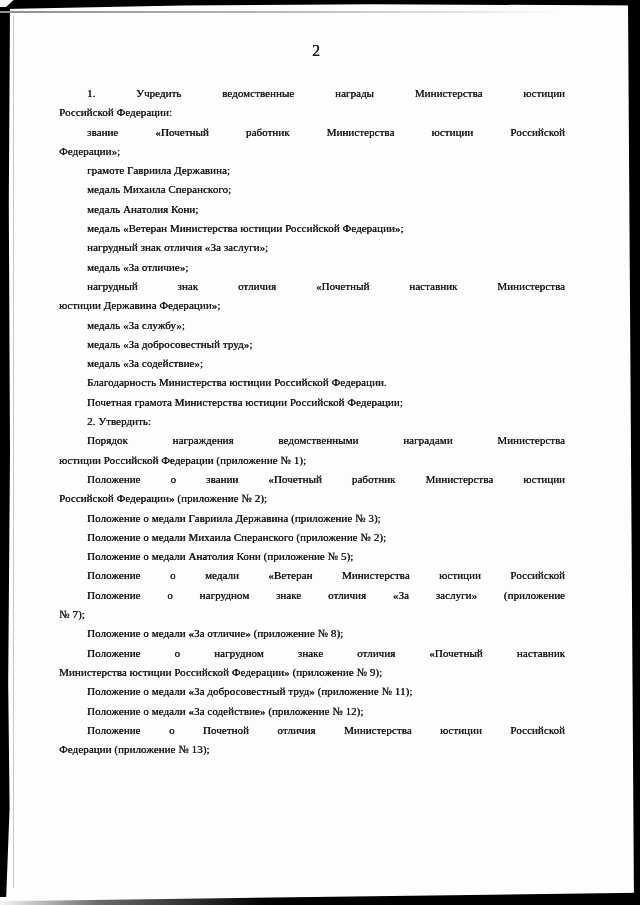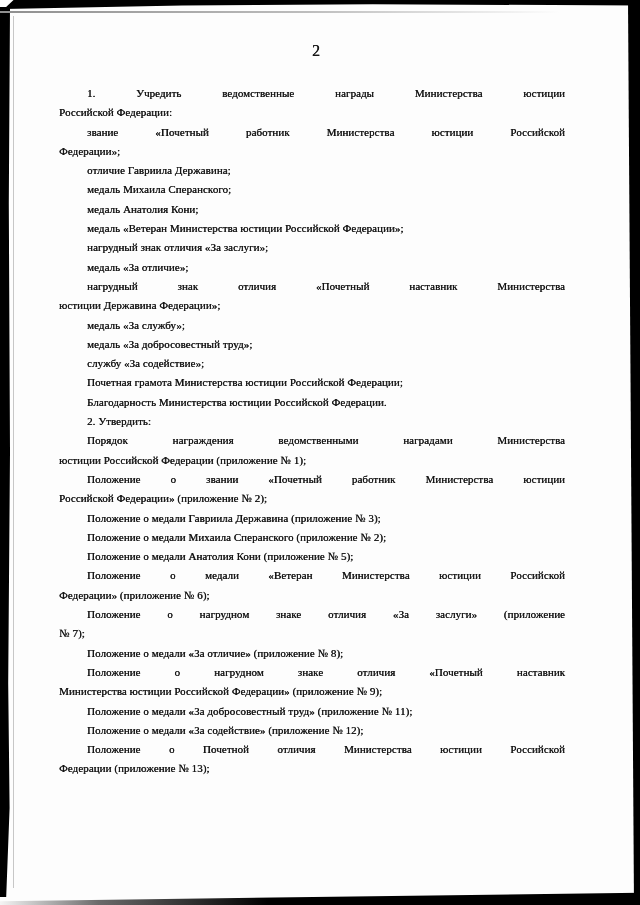--- a/index.html
+++ b/index.html
@@ -82,65 +82,64 @@
   <div class="text-block">
 
       <div class="line indent stretch">1. Учредить ведомственные награды Министерства юстиции</div>
 
       <div class="line">Российской Федерации:</div>
 
       <div class="line indent stretch">звание «Почетный работник Министерства юстиции Российской</div>
 
       <div class="line">Федерации»;</div>
 
-      <div class="line indent">отличие Гавриила Державина;</div>
+      <div class="line indent">грамоте Гавриила Державина;</div>
 
       <div class="line indent">медаль Михаила Сперанского;</div>
 
       <div class="line indent">медаль Анатолия Кони;</div>
 
       <div class="line indent">медаль «Ветеран Министерства юстиции Российской Федерации»;</div>
 
       <div class="line indent">нагрудный знак отличия «За заслуги»;</div>
 
       <div class="line indent">медаль «За отличие»;</div>
 
       <div class="line indent stretch">нагрудный знак отличия «Почетный наставник Министерства</div>
 
       <div class="line">юстиции Державина Федерации»;</div>
 
       <div class="line indent">медаль «За службу»;</div>
 
       <div class="line indent">медаль «За добросовестный труд»;</div>
 
-      <div class="line indent">службу «За содействие»;</div>
+      <div class="line indent">медаль «За содействие»;</div>
+
+      <div class="line indent">Благодарность Министерства юстиции Российской Федерации.</div>
 
       <div class="line indent">Почетная грамота Министерства юстиции Российской Федерации;</div>
-
-      <div class="line indent">Благодарность Министерства юстиции Российской Федерации.</div>
 
       <div class="line indent">2. Утвердить:</div>
 
       <div class="line indent stretch">Порядок награждения ведомственными наградами Министерства</div>
 
       <div class="line">юстиции Российской Федерации (приложение № 1);</div>
 
       <div class="line indent stretch">Положение о звании «Почетный работник Министерства юстиции</div>
 
       <div class="line">Российской Федерации» (приложение № 2);</div>
 
       <div class="line indent">Положение о медали Гавриила Державина (приложение № 3);</div>
 
       <div class="line indent">Положение о медали Михаила Сперанского (приложение № 2);</div>
 
       <div class="line indent">Положение о медали Анатолия Кони (приложение № 5);</div>
 
       <div class="line indent stretch">Положение о медали «Ветеран Министерства юстиции Российской</div>
 
-      <div class="line">Федерации» (приложение № 6);</div>
 
       <div class="line indent stretch">Положение о нагрудном знаке отличия «За заслуги» (приложение</div>
 
       <div class="line">№ 7);</div>
 
       <div class="line indent">Положение о медали «За отличие» (приложение № 8);</div>
 
       <div class="line indent stretch">Положение о нагрудном знаке отличия «Почетный наставник</div>
 
       <div class="line">Министерства юстиции Российской Федерации» (приложение № 9);</div>

